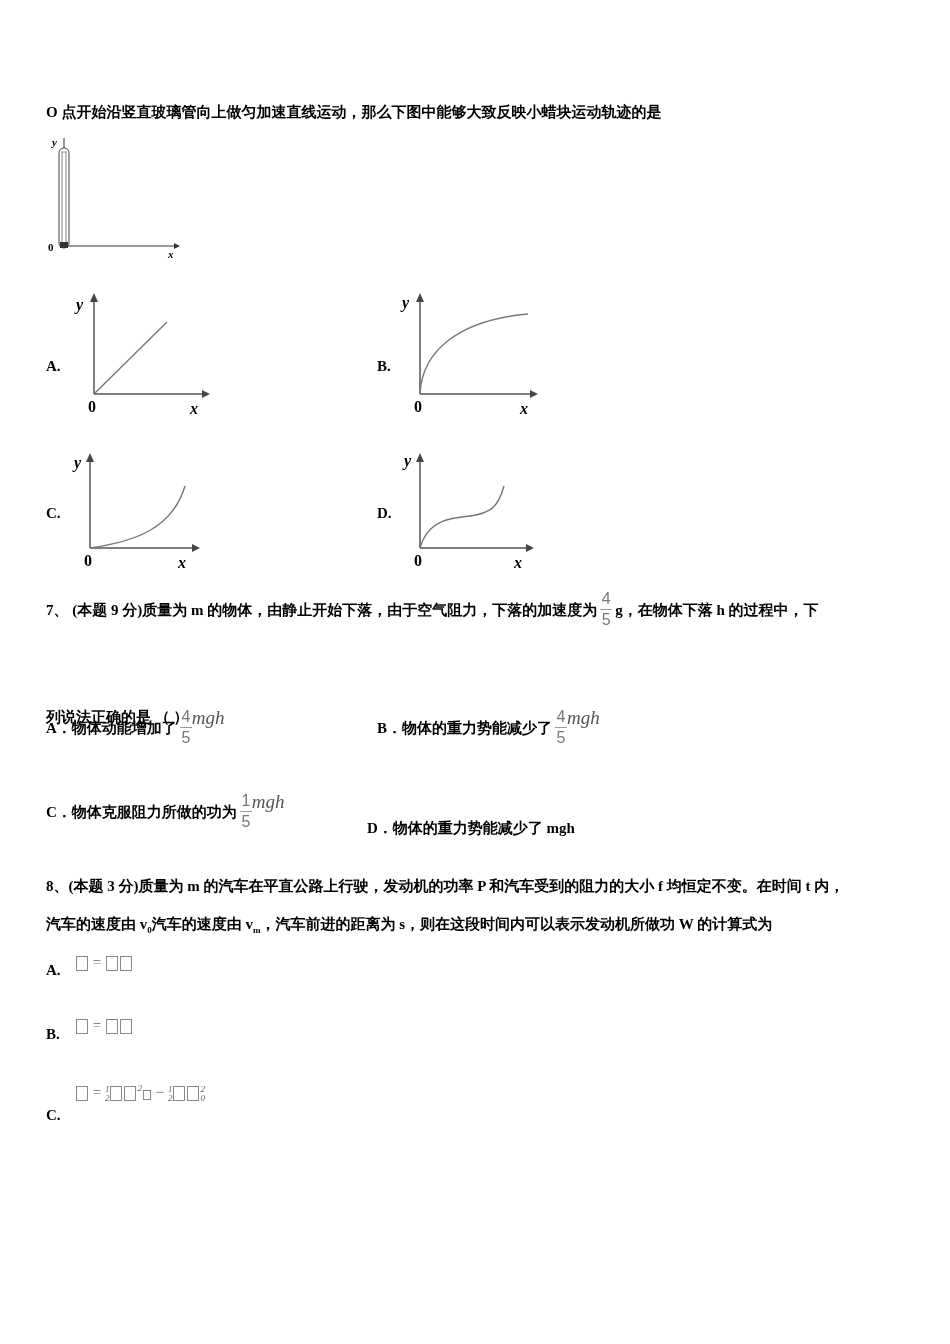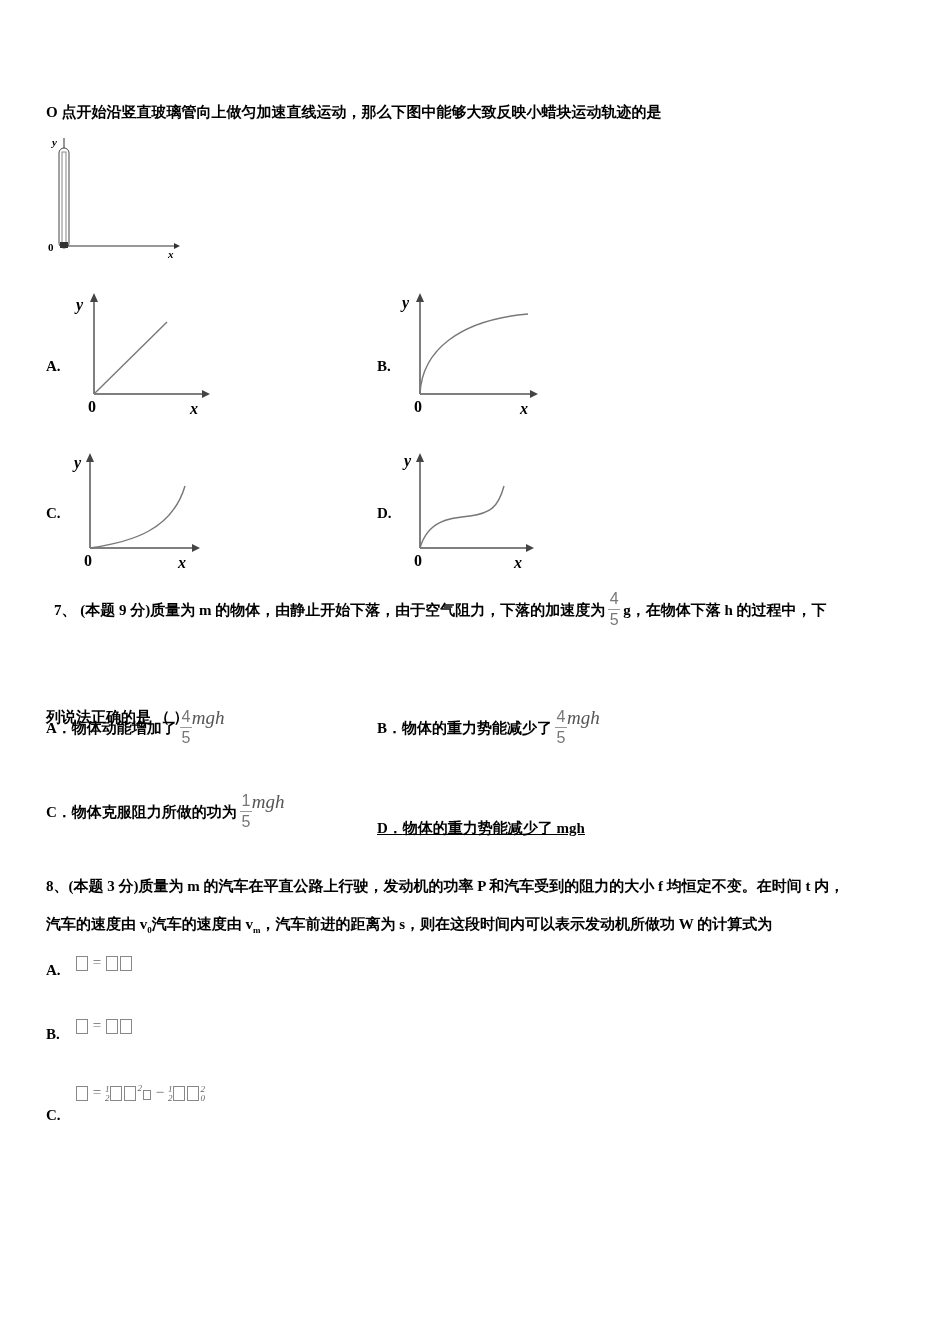--- a/index.html
+++ b/index.html
@@ -77,34 +77,34 @@
   <polygon points="126,94 134,98 126,102" fill="#444"></polygon>
   <line x1="20" y1="98" x2="20" y2="10" stroke="#555" stroke-width="1.5"></line>
   <polygon points="16,12 20,3 24,12" fill="#444"></polygon>
   <path d="M20,98 C28,70 50,68 70,66 C90,63 98,58 104,36" fill="none" stroke="#777" stroke-width="1.4"></path>
   <text x="4" y="16" font-size="16" font-style="italic">y</text>
   <text x="14" y="116" font-size="16">0</text>
   <text x="114" y="118" font-size="16" font-style="italic">x</text>
 </svg>
 
 <div class="abs line" style="left:46px;top:590px;">
-  <span style="vertical-align:middle;margin-left:8px;">7、 (本题 9 分)质量为 m 的物体，由静止开始下落，由于空气阻力，下落的加速度为</span><span class="frac" style="margin:0 3px;"><span class="num">4</span><span class="bar"></span><span class="den">5</span></span><span style="vertical-align:middle;margin-top:40px;">g，在物体下落 h 的过程中，下</span>
+  <span style="vertical-align:middle;">7、 (本题 9 分)质量为 m 的物体，由静止开始下落，由于空气阻力，下落的加速度为</span><span class="frac" style="margin:0 3px;"><span class="num">4</span><span class="bar"></span><span class="den">5</span></span><span style="vertical-align:middle;margin-top:40px;">g，在物体下落 h 的过程中，下</span>
 </div>
 <div class="abs line" style="left:46px;top:675px;margin-top:32px;">列说法正确的是 （ ）</div>
 
 <div class="abs line" style="left:46px;top:708px;">
   <span style="vertical-align:middle;">A．</span><span style="vertical-align:middle;text-align:center;">物体动能增加了</span><span class="frac" style="margin-left:3px;"><span class="num">4</span><span class="bar"></span><span class="den">5</span></span><span class="mgh" style="vertical-align:top;">mgh</span>
 </div>
 <div class="abs line" style="left:377px;top:708px;">
   <span style="vertical-align:middle;">B．</span><span style="vertical-align:middle;">物体的重力势能减少了</span><span class="frac" style="margin-left:3px;"><span class="num">4</span><span class="bar"></span><span class="den">5</span></span><span class="mgh" style="vertical-align:top;">mgh</span>
 </div>
 <div class="abs line" style="left:46px;top:792px;">
   <span style="vertical-align:middle;">C．</span><span style="vertical-align:middle;">物体克服阻力所做的功为</span><span class="frac" style="margin-left:3px;"><span class="num">1</span><span class="bar"></span><span class="den">5</span></span><span class="mgh" style="vertical-align:top;">mgh</span>
 </div>
-<div class="abs line" style="left:377px;top:818px;text-decoration:underline;">
+<div class="abs line" style="left:367px;top:818px;">
   <span>D．</span><span>物体的重力势能减少了 mgh</span>
 </div>
 
 <div class="abs line" style="left:46px;top:876px;">8、(本题 3 分)质量为 m 的汽车在平直公路上行驶，发动机的功率 P 和汽车受到的阻力的大小 f 均恒定不变。在时间 t 内，</div>
 <div class="abs line" style="left:46px;top:914px;">
   <span>汽车的速度由 v</span><sub style="font-size:9px;">0</sub><span>汽车的速度由 v</span><sub style="font-size:9px;">m</sub><span>，汽车前进的距离为 s，则在这段时间内可以表示发动机所做功 W 的计算式为</span>
 </div>
 
 <div class="abs opt-label" style="left:46px;top:962px;">A.</div>
 <div class="abs formula" style="left:75px;top:954px;">

